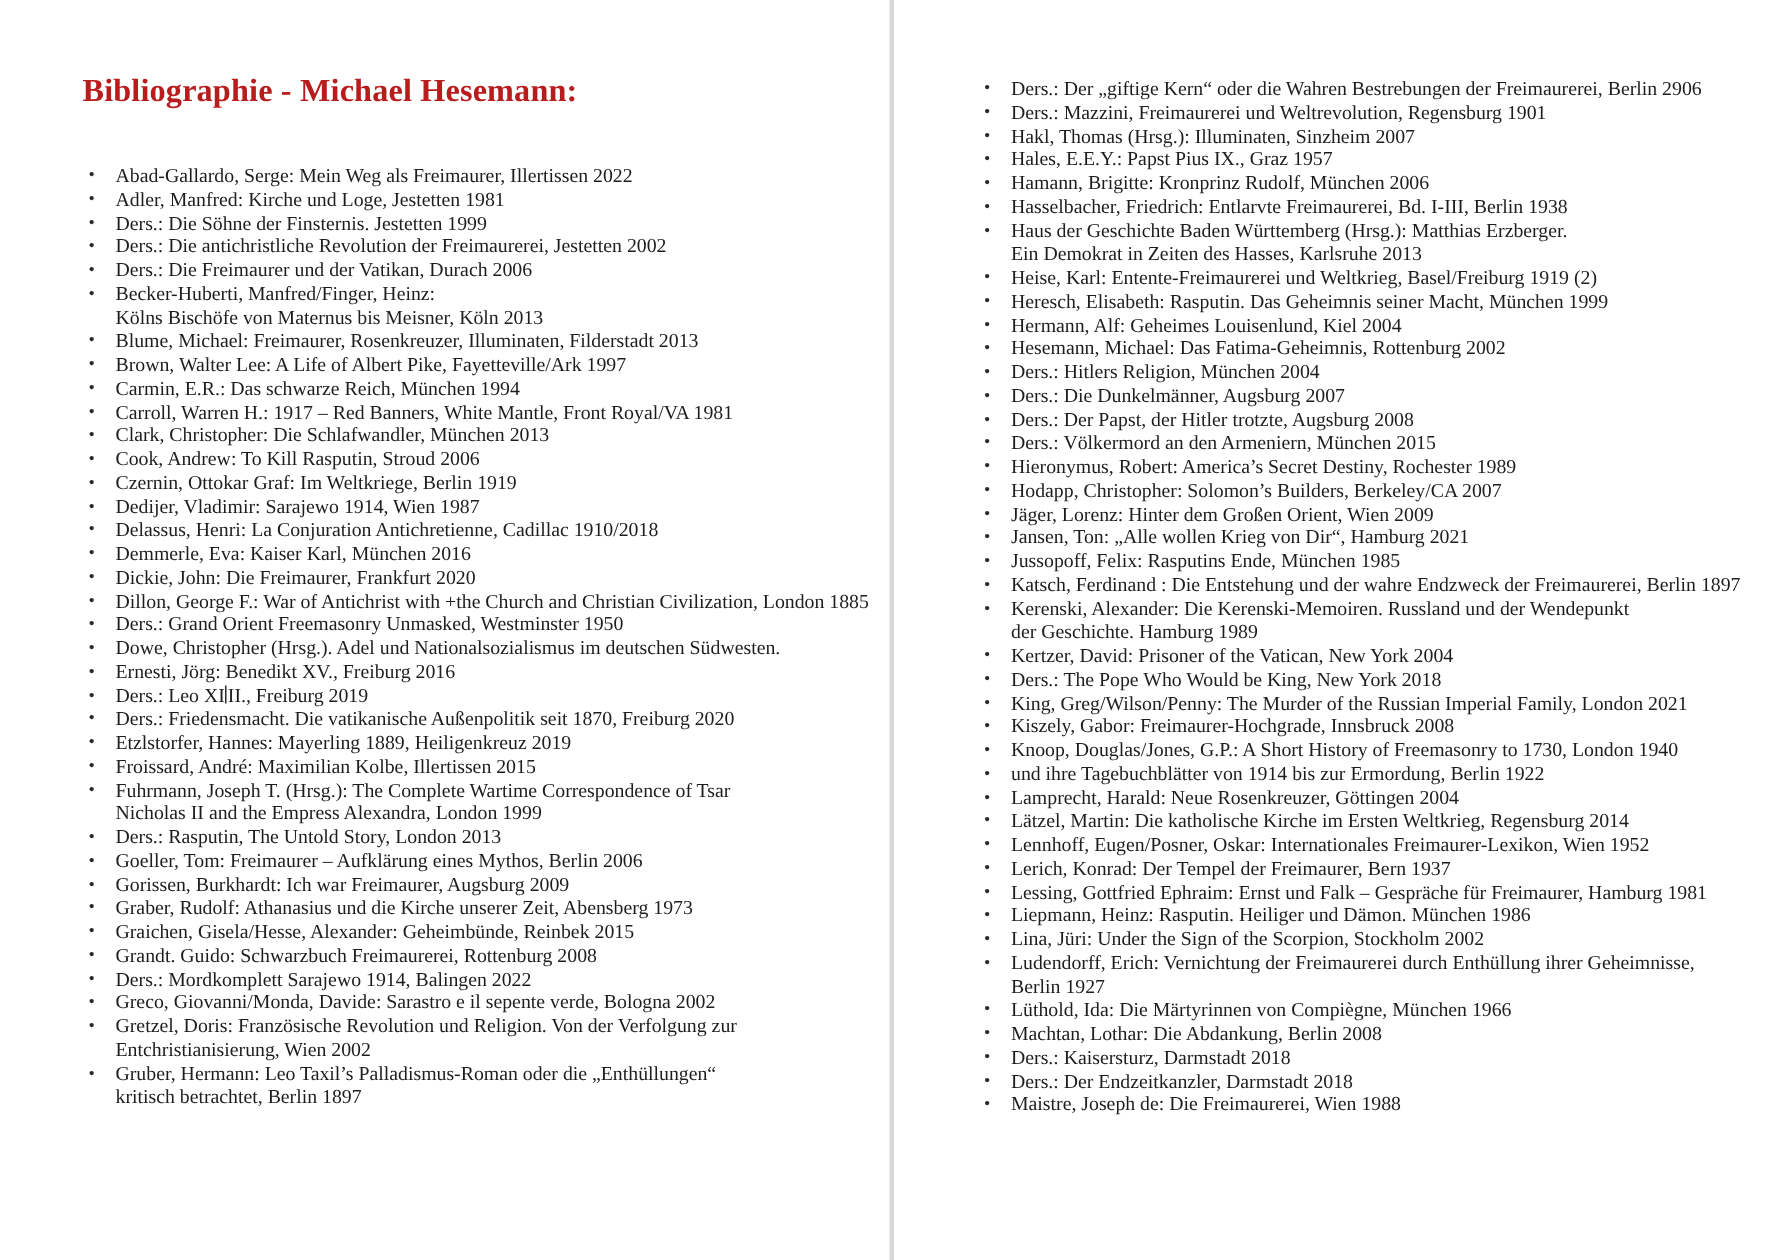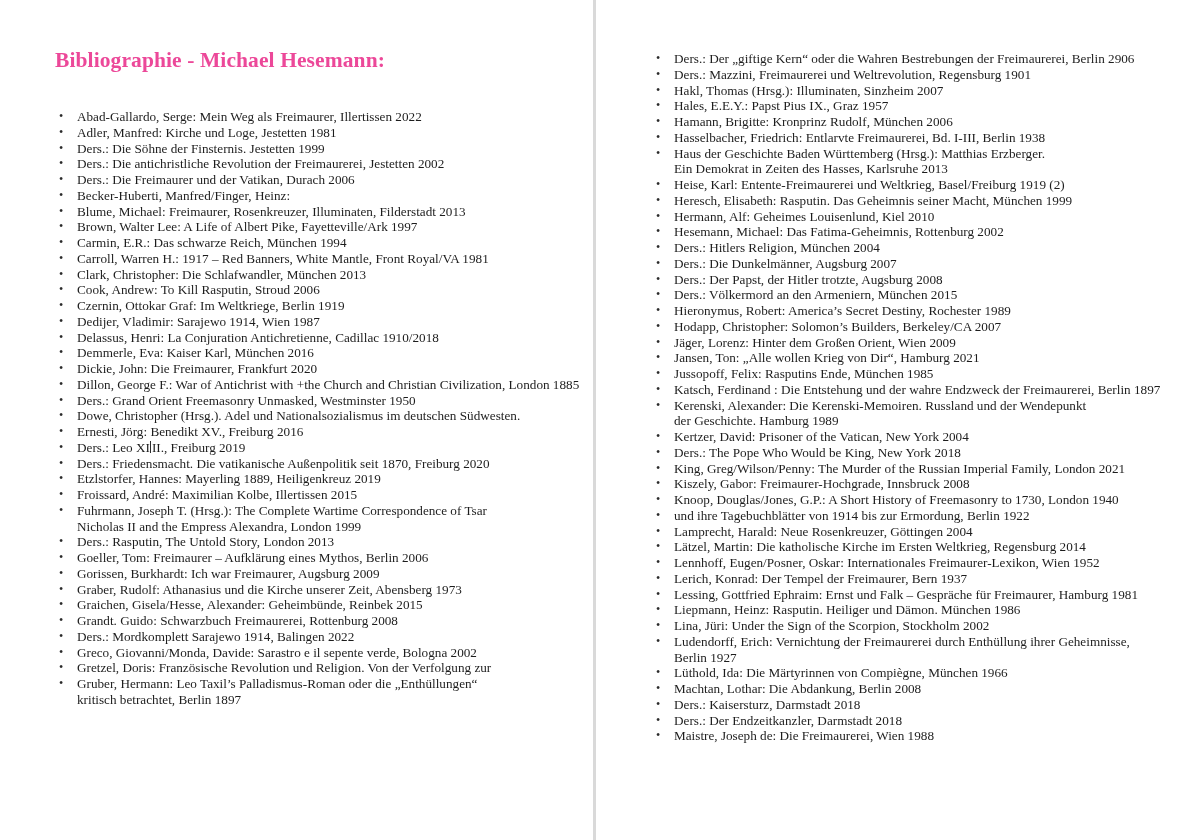--- a/index.html
+++ b/index.html
@@ -38,21 +38,21 @@
     background: #d9d9d9;
   }
   .doc-title {
     position: absolute;
     left: 55px;
     top: 48px;
     margin: 0;
     font-size: 21.5px;
     font-weight: 700;
     letter-spacing: 0.1px;
-    color: #ec4899;
+    color: #b91c1c;
     white-space: nowrap;
   }
   .bib-list {
     position: absolute;
     list-style: none;
     margin: 0;
     padding: 0;
   }
   .page-left  .bib-list { left: 55px;  top: 109px; width: 532px; }
   .page-right .bib-list { left: 652px; top: 51px;  width: 532px; }
@@ -109,20 +109,21 @@
           <span class="bib-bullet">•</span>
           <div class="bib-line">Ders.: Die antichristliche Revolution der Freimaurerei, Jestetten 2002</div>
         </li>
         <li class="bib-entry">
           <span class="bib-bullet">•</span>
           <div class="bib-line">Ders.: Die Freimaurer und der Vatikan, Durach 2006</div>
         </li>
         <li class="bib-entry">
           <span class="bib-bullet">•</span>
           <div class="bib-line">Becker-Huberti, Manfred/Finger, Heinz:</div>
+          <div class="bib-line">Kölns Bischöfe von Maternus bis Meisner, Köln 2013</div>
         </li>
         <li class="bib-entry">
           <span class="bib-bullet">•</span>
           <div class="bib-line">Blume, Michael: Freimaurer, Rosenkreuzer, Illuminaten, Filderstadt 2013</div>
         </li>
         <li class="bib-entry">
           <span class="bib-bullet">•</span>
           <div class="bib-line">Brown, Walter Lee: A Life of Albert Pike, Fayetteville/Ark 1997</div>
         </li>
         <li class="bib-entry">
@@ -226,20 +227,21 @@
           <span class="bib-bullet">•</span>
           <div class="bib-line">Ders.: Mordkomplett Sarajewo 1914, Balingen 2022</div>
         </li>
         <li class="bib-entry">
           <span class="bib-bullet">•</span>
           <div class="bib-line">Greco, Giovanni/Monda, Davide: Sarastro e il sepente verde, Bologna 2002</div>
         </li>
         <li class="bib-entry">
           <span class="bib-bullet">•</span>
           <div class="bib-line">Gretzel, Doris: Französische Revolution und Religion. Von der Verfolgung zur</div>
+          <div class="bib-line">Entchristianisierung, Wien 2002</div>
         </li>
         <li class="bib-entry">
           <span class="bib-bullet">•</span>
           <div class="bib-line">Gruber, Hermann: Leo Taxil’s Palladismus-Roman oder die „Enthüllungen“</div>
           <div class="bib-line">kritisch betrachtet, Berlin 1897</div>
         </li>
       </ul>
   </section>
 
   <div class="page-divider"></div>
@@ -278,21 +280,21 @@
         <li class="bib-entry">
           <span class="bib-bullet">•</span>
           <div class="bib-line">Heise, Karl: Entente-Freimaurerei und Weltkrieg, Basel/Freiburg 1919 (2)</div>
         </li>
         <li class="bib-entry">
           <span class="bib-bullet">•</span>
           <div class="bib-line">Heresch, Elisabeth: Rasputin. Das Geheimnis seiner Macht, München 1999</div>
         </li>
         <li class="bib-entry">
           <span class="bib-bullet">•</span>
-          <div class="bib-line">Hermann, Alf: Geheimes Louisenlund, Kiel 2010</div>
+          <div class="bib-line">Hermann, Alf: Geheimes Louisenlund, Kiel 2004</div>
         </li>
         <li class="bib-entry">
           <span class="bib-bullet">•</span>
           <div class="bib-line">Hesemann, Michael: Das Fatima-Geheimnis, Rottenburg 2002</div>
         </li>
         <li class="bib-entry">
           <span class="bib-bullet">•</span>
           <div class="bib-line">Ders.: Hitlers Religion, München 2004</div>
         </li>
         <li class="bib-entry">

